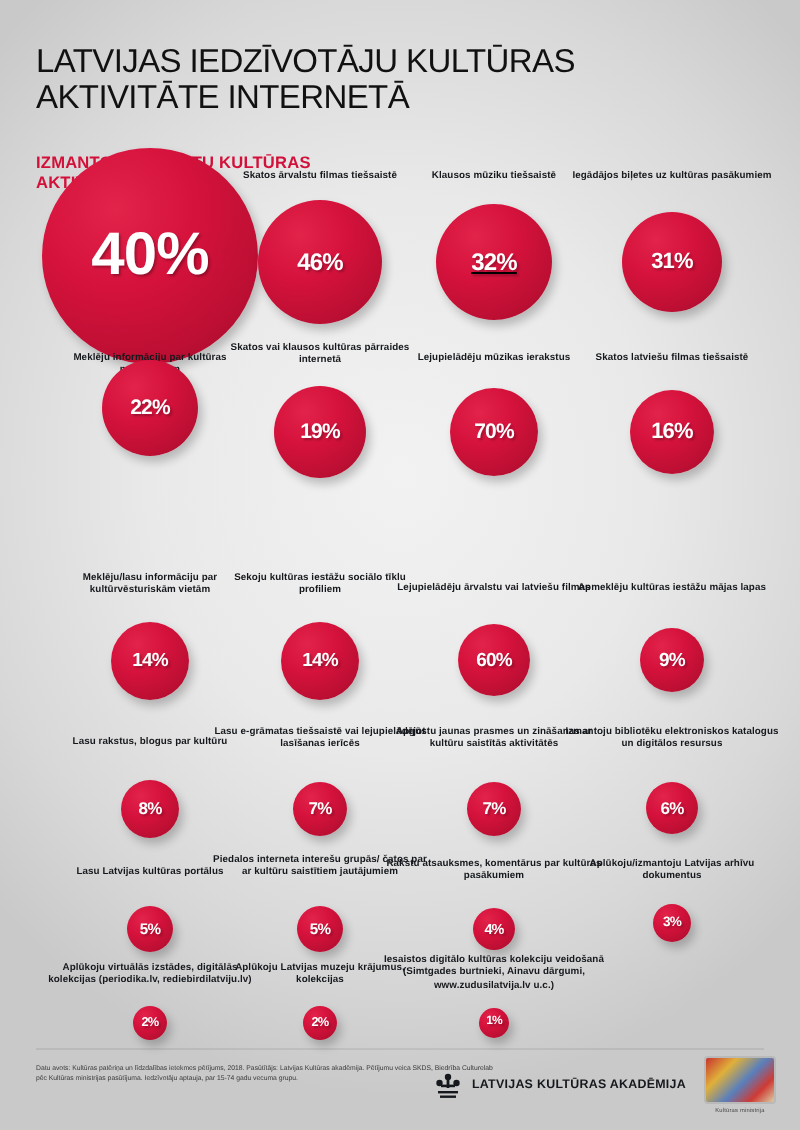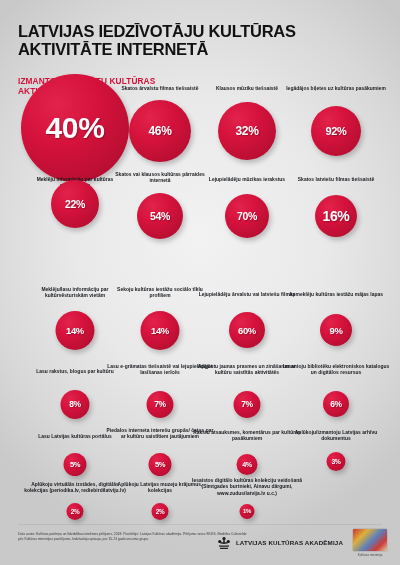--- a/index.html
+++ b/index.html
@@ -8,21 +8,21 @@
     font-family:"Liberation Sans", sans-serif;
     background:
       radial-gradient(ellipse 70% 55% at 50% 42%, #f2f2f2 0%, #e9e9e9 45%, #d8d8d8 78%, #c9c9c9 100%);
     position:relative;
   }
   .sheet{position:absolute;inset:0;}
 
   
   .title{
     position:absolute;left:18px;top:22px;width:360px;
-    font-size:16.5px;line-height:1.12;font-weight:bold;letter-spacing:-0.3px;
+    font-size:16.5px;line-height:1.12;font-weight:normal;letter-spacing:-0.3px;
     color:#111;text-transform:uppercase;
   }
   .subtitle{
     position:absolute;left:18px;top:76px;width:150px;
     font-size:8.3px;line-height:1.25;font-weight:bold;letter-spacing:0.1px;
     color:#d3103a;text-transform:uppercase;
   }
 
   
   .cell{position:absolute;}
@@ -79,52 +79,52 @@
         </div>
       </div>
       <div class="cell" style="left: 160px; top: 0px;">
         <div class="cap " style="top: 86px;">Skatos ārvalstu filmas tiešsaistē</div>
         <div class="bub" style="width: 62px; height: 62px; top: 100px;">
           <span class="val" style="font-size: 12px;">46%</span>
         </div>
       </div>
       <div class="cell" style="left: 247px; top: 0px;">
         <div class="cap " style="top: 86px;">Klausos mūziku tiešsaistē</div>
-        <div class="bub" style="width: 58px; height: 58px; top: 102px;">
+        <div class="bub" style="width: 58px; height: 58px; top: 102px; text-decoration: underline;">
           <span class="val" style="font-size: 12px;">32%</span>
         </div>
       </div>
       <div class="cell" style="left: 336px; top: 0px;">
         <div class="cap " style="top: 86px;">Iegādājos biļetes uz kultūras pasākumiem</div>
         <div class="bub" style="width: 50px; height: 50px; top: 106px;">
-          <span class="val" style="font-size: 11px;">92%</span>
+          <span class="val" style="font-size: 11px;">31%</span>
         </div>
       </div>
       <div class="cell" style="left: 75px; top: 0px;">
         <div class="cap " style="top: 177px;">Meklēju informāciju par kultūras pasākumiem</div>
         <div class="bub" style="width: 48px; height: 48px; top: 180px;">
           <span class="val" style="font-size: 10.5px;">22%</span>
         </div>
       </div>
       <div class="cell" style="left: 160px; top: 0px;">
         <div class="cap " style="top: 172px;">Skatos vai klausos kultūras pārraides internetā</div>
         <div class="bub" style="width: 46px; height: 46px; top: 193px;">
-          <span class="val" style="font-size: 10.5px;">54%</span>
+          <span class="val" style="font-size: 10.5px;">19%</span>
         </div>
       </div>
       <div class="cell" style="left: 247px; top: 0px;">
         <div class="cap " style="top: 177px;">Lejupielādēju mūzikas ierakstus</div>
         <div class="bub" style="width: 44px; height: 44px; top: 194px;">
           <span class="val" style="font-size: 10.5px;">70%</span>
         </div>
       </div>
       <div class="cell" style="left: 336px; top: 0px;">
         <div class="cap " style="top: 177px;">Skatos latviešu filmas tiešsaistē</div>
         <div class="bub" style="width: 42px; height: 42px; top: 195px;">
-          <span class="val" style="font-size: 14px;">16%</span>
+          <span class="val" style="font-size: 11px;">16%</span>
         </div>
       </div>
       <div class="cell" style="left: 75px; top: 0px;">
         <div class="cap wide" style="top: 287px;">Meklēju/lasu informāciju par kultūrvēsturiskām vietām</div>
         <div class="bub" style="width: 39px; height: 39px; top: 310.5px;">
           <span class="val" style="font-size: 9.5px;">14%</span>
         </div>
       </div>
       <div class="cell" style="left: 160px; top: 0px;">
         <div class="cap wide" style="top: 287px;">Sekoju kultūras iestāžu sociālo tīklu profiliem</div>

